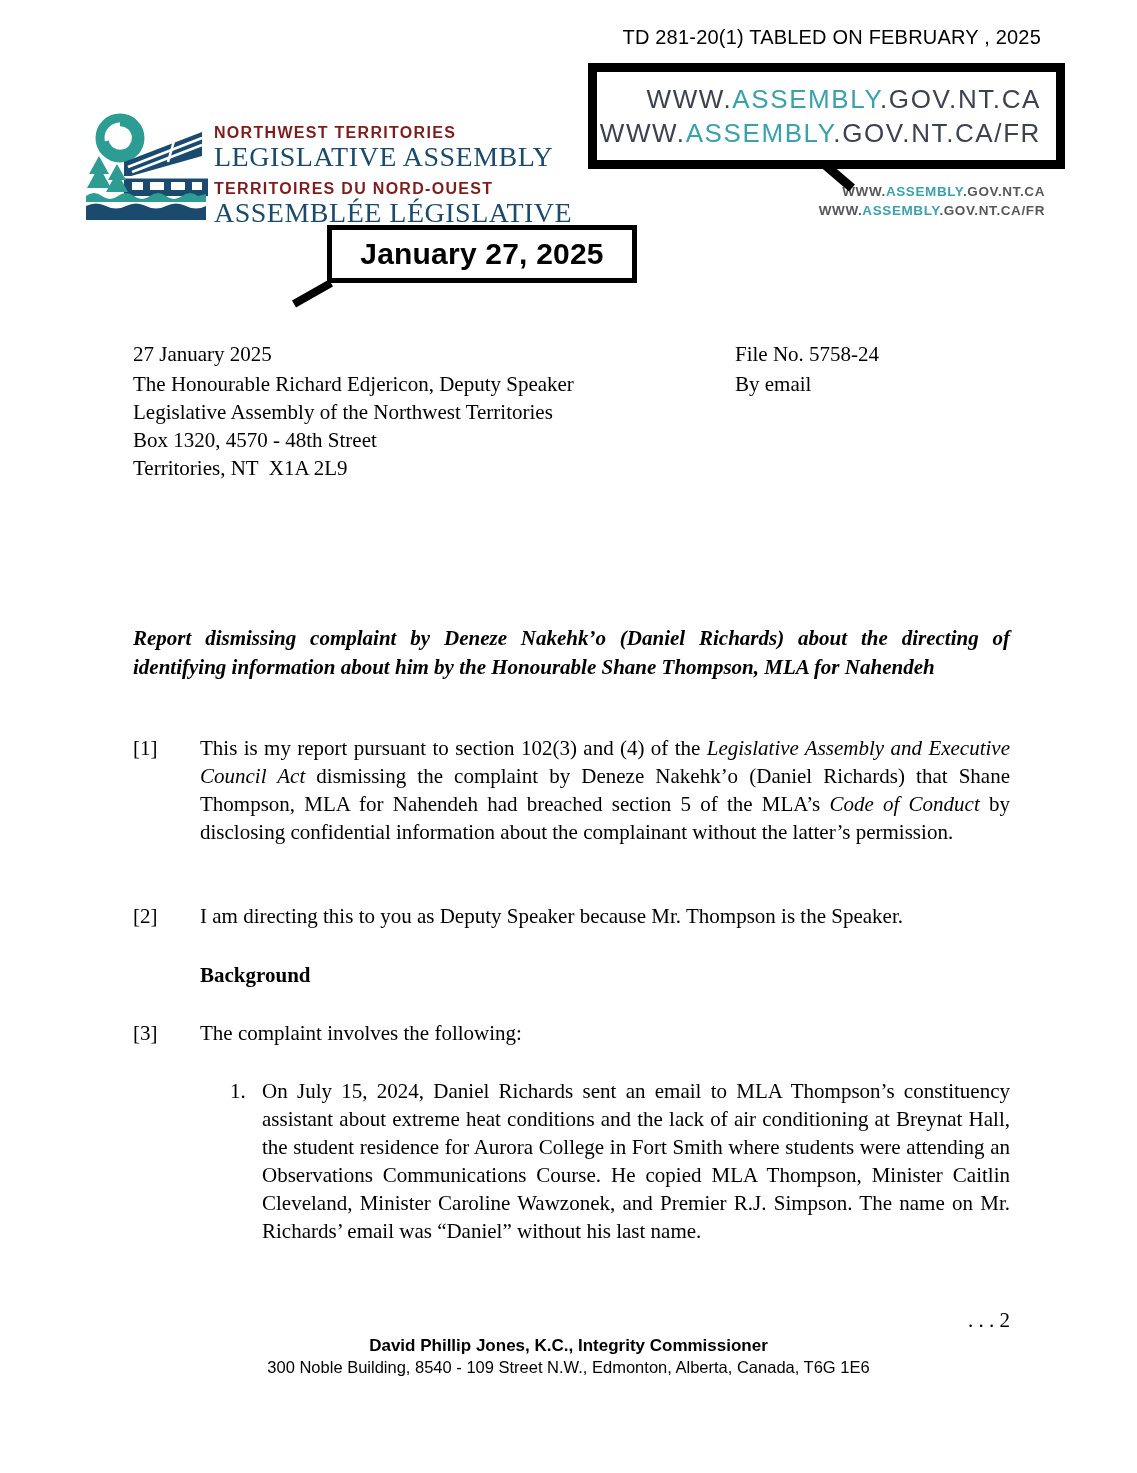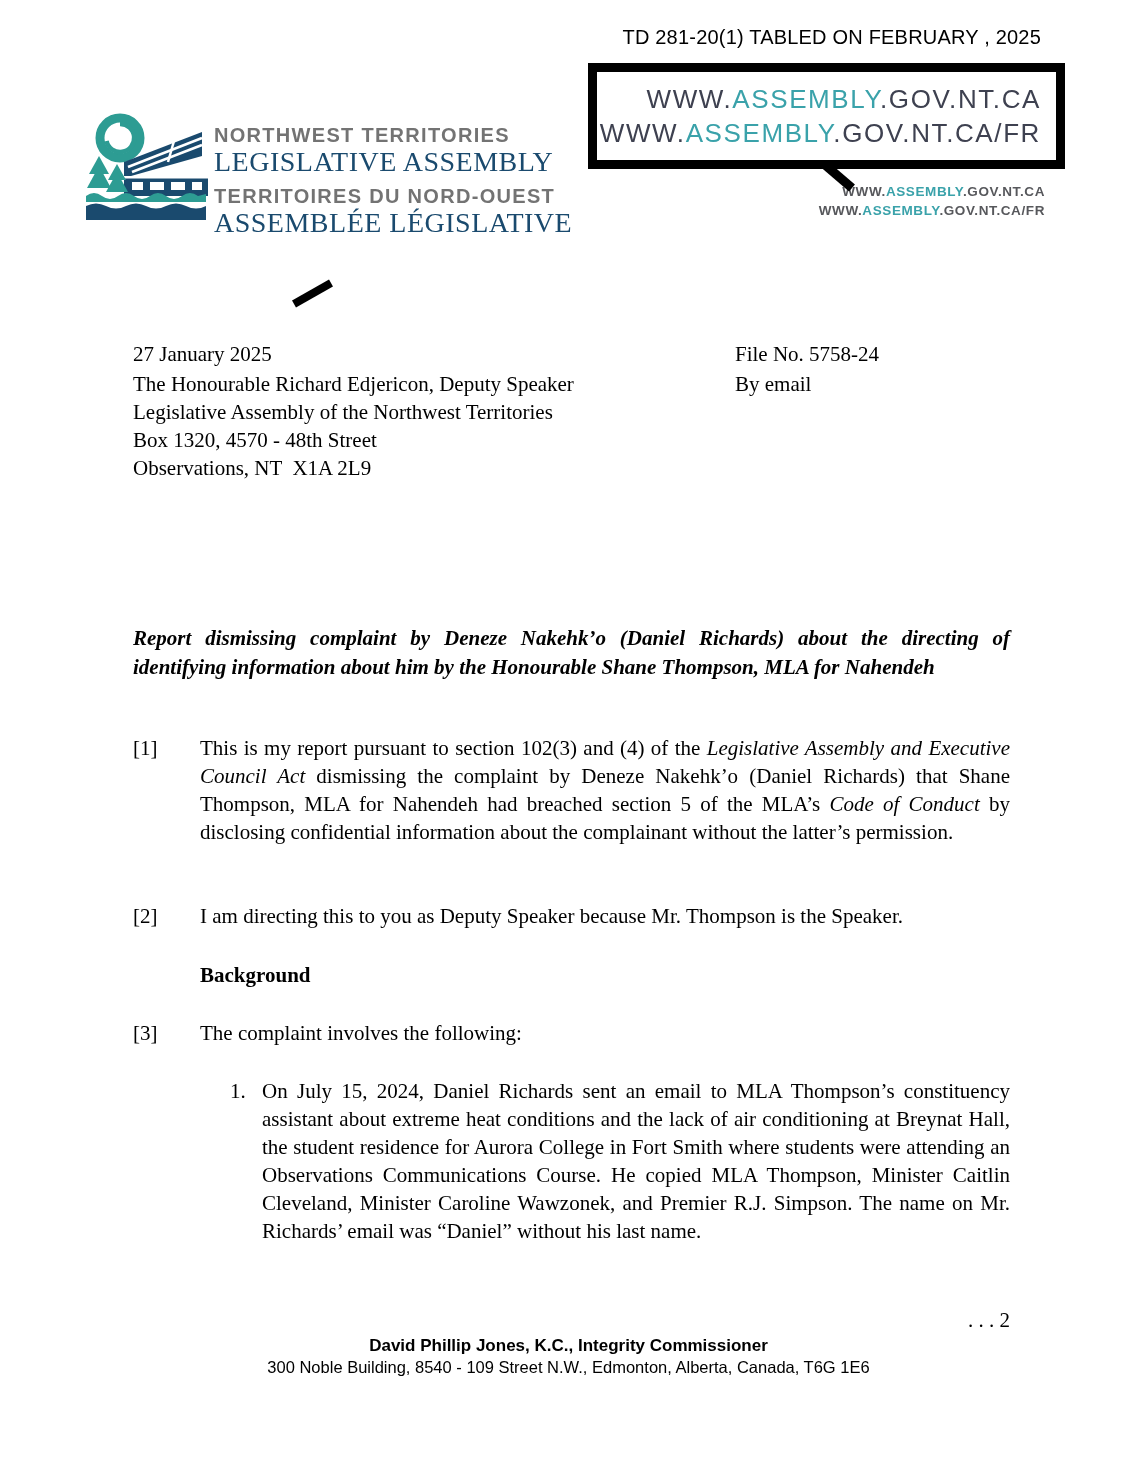--- a/index.html
+++ b/index.html
@@ -12,22 +12,22 @@
   .tabled-note {
     position:absolute; top:26px; right:96px;
     font-family:"Liberation Sans", sans-serif; font-size:20px; letter-spacing:0.2px;
   }
 
   
   .logo-wrap { position:absolute; left:84px; top:110px; display:flex; }
   .logo-art { width:124px; height:113px; flex:0 0 auto; }
   .logo-text { margin-left:6px; padding-top:14px; white-space:nowrap; }
   .logo-small {
-    font-family:"Liberation Sans", sans-serif; font-weight:700; font-size:20px;
-    letter-spacing:1.3px; color:#737373;
+    font-family:"Liberation Sans", sans-serif; font-weight:700; font-size:16px;
+    letter-spacing:1.3px; color:#7f1d1d;
   }
   .logo-big {
     font-family:"Liberation Serif", serif; font-size:28px; letter-spacing:0.5px;
     color:#1a4a6e; line-height:30px;
   }
   .logo-fr { margin-top:8px; }
 
   
   .url-box {
     position:absolute; left:588px; top:63px; width:477px; height:106px;
@@ -133,36 +133,37 @@
 
   <div class="small-urls">
     <div>
       <span>WWW.</span><span class="su-teal">ASSEMBLY</span><span>.GOV.NT.CA</span>
     </div>
     <div>
       <span>WWW.</span><span class="su-teal">ASSEMBLY</span><span>.GOV.NT.CA/FR</span>
     </div>
   </div>
 
+  <div class="date-callout">January 27, 2025</div>
 
   <svg class="pointer-layer" width="1137" height="1473" viewBox="0 0 1137 1473" xmlns="http://www.w3.org/2000/svg">
     <line x1="824" y1="164" x2="852" y2="188" stroke="#000" stroke-width="9"></line>
     <line x1="331" y1="283" x2="294" y2="304" stroke="#000" stroke-width="8"></line>
   </svg>
 
   <div class="body-block" style="top:300px;margin-top:40px;">
     <span>27 January 2025</span>
     <span class="right-col">File No. 5758-24</span>
   </div>
 
   <div class="body-block" style="top:370px;">
     <div class="pre">The Honourable Richard Edjericon, Deputy Speaker</div>
     <div class="pre">Legislative Assembly of the Northwest Territories</div>
     <div class="pre">Box 1320, 4570 - 48th Street</div>
-    <div class="pre">Observations, NT  X1A 2L9</div>
+    <div class="pre">Territories, NT  X1A 2L9</div>
     <span class="right-col">By email</span>
   </div>
 
 
   <div class="body-block subject justify" style="top:624px;">Report dismissing complaint by Deneze Nakehk’o (Daniel Richards) about the directing of identifying information about him by the Honourable Shane Thompson, MLA for Nahendeh</div>
 
   <div class="body-block" style="top:734px;">
     <span class="pnum">[1]</span>
     <div class="ptext justify"><span>This is my report pursuant to section 102(3) and (4) of the </span><i>Legislative Assembly and Executive Council Act</i><span> dismissing the complaint by Deneze Nakehk’o (Daniel Richards) that Shane Thompson, MLA for Nahendeh had breached section 5 of the MLA’s </span><i>Code of Conduct</i><span> by disclosing confidential information about the complainant without the latter’s permission.</span></div>
   </div>

